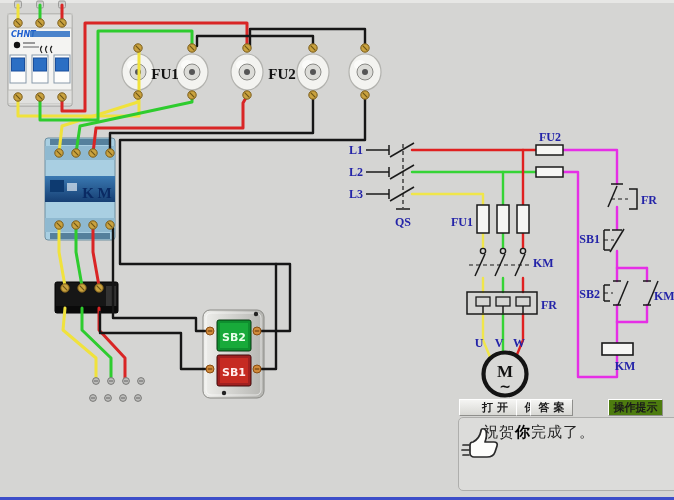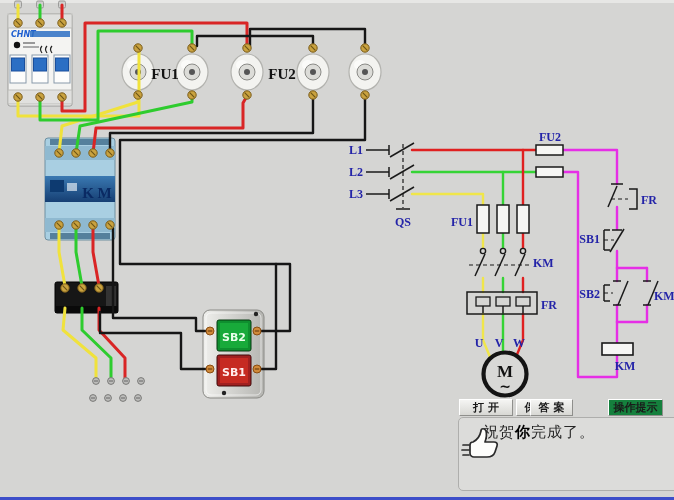--- a/index.html
+++ b/index.html
@@ -20,21 +20,21 @@
   .dash{stroke:#1a1a1a;stroke-width:1.2;fill:none;stroke-dasharray:4 3;}
   
   .slbl{font:bold 12px "Liberation Serif",serif;fill:#2424a8;}
   .flbl{font:bold 15px "Liberation Serif",serif;fill:#121212;}
   
   .tbtn{position:absolute;top:399px;height:17px;box-sizing:border-box;
         background:linear-gradient(#f5f5f3,#d8d8d4);
         border:1px solid #8f8f8c;border-top-color:#ffffff;border-left-color:#ffffff;
         font-size:11px;font-weight:bold;color:#1a1a1a;text-align:center;line-height:15px;
         cursor:pointer;}
-  .tbtn.lit{background:#15803d;}
+  .tbtn.lit{background:#4d7c0f;}
   #msg-panel{position:absolute;left:458px;top:417px;width:250px;height:74px;box-sizing:border-box;
         background:#dcdcda;border:1px solid #aeaeac;border-radius:5px;}
   #msg-text{position:absolute;left:24px;top:5px;font-size:15px;color:#262626;letter-spacing:1px;}
   #msg-text b{color:#000;}
   #thumb{position:absolute;right:3px;bottom:0px;}
 </style>
 </head>
 <body>
 
 <div id="app">
@@ -344,21 +344,21 @@
       <text x="654" y="300" class="slbl">KM</text>
     </g>
 
     <g>
       <rect x="602" y="343" width="31" height="12" fill="#f6f6f4" stroke="#1a1a1a" stroke-width="1.6"></rect>
       <text x="625" y="370" text-anchor="middle" class="slbl">KM</text>
     </g>
   </g>
 </svg>
 
-<div class="tbtn" style="left:459px;width:54px;">打 开</div>
+<div class="tbtn" style="left:459px;width:72px;">打 开</div>
 <div class="tbtn" style="left:516px;width:43px;">保 存</div>
 <div class="tbtn" style="left:530px;width:43px;">答 案</div>
 <div class="tbtn lit" style="left:608px;width:55px;">操作提示</div>
 
 <div id="msg-panel">
   <div id="msg-text"><span>祝贺</span><b>你</b><span>完成了。</span></div>
   <svg id="thumb" width="48" height="48" viewBox="0 0 48 48">
     <g stroke="#2a2a2a" stroke-width="1.7" fill="#fdfdfb" stroke-linejoin="round" stroke-linecap="round">
       <path d="M4,27 h6 M3,32 h7 M4,37 h6" fill="none"></path>
       <path d="M14,24 a3,3 0 0 0 -3,3 v8 a4,4 0 0 0 4,4 h13 c4,0 7,-2 8,-5 l2,-6 c1,-3 -1,-4 -3,-4 h-9 c1,-3 2,-8 1,-11 c-1,-3 -5,-3 -5,0 c-1,5 -4,9 -8,11 z"></path>

